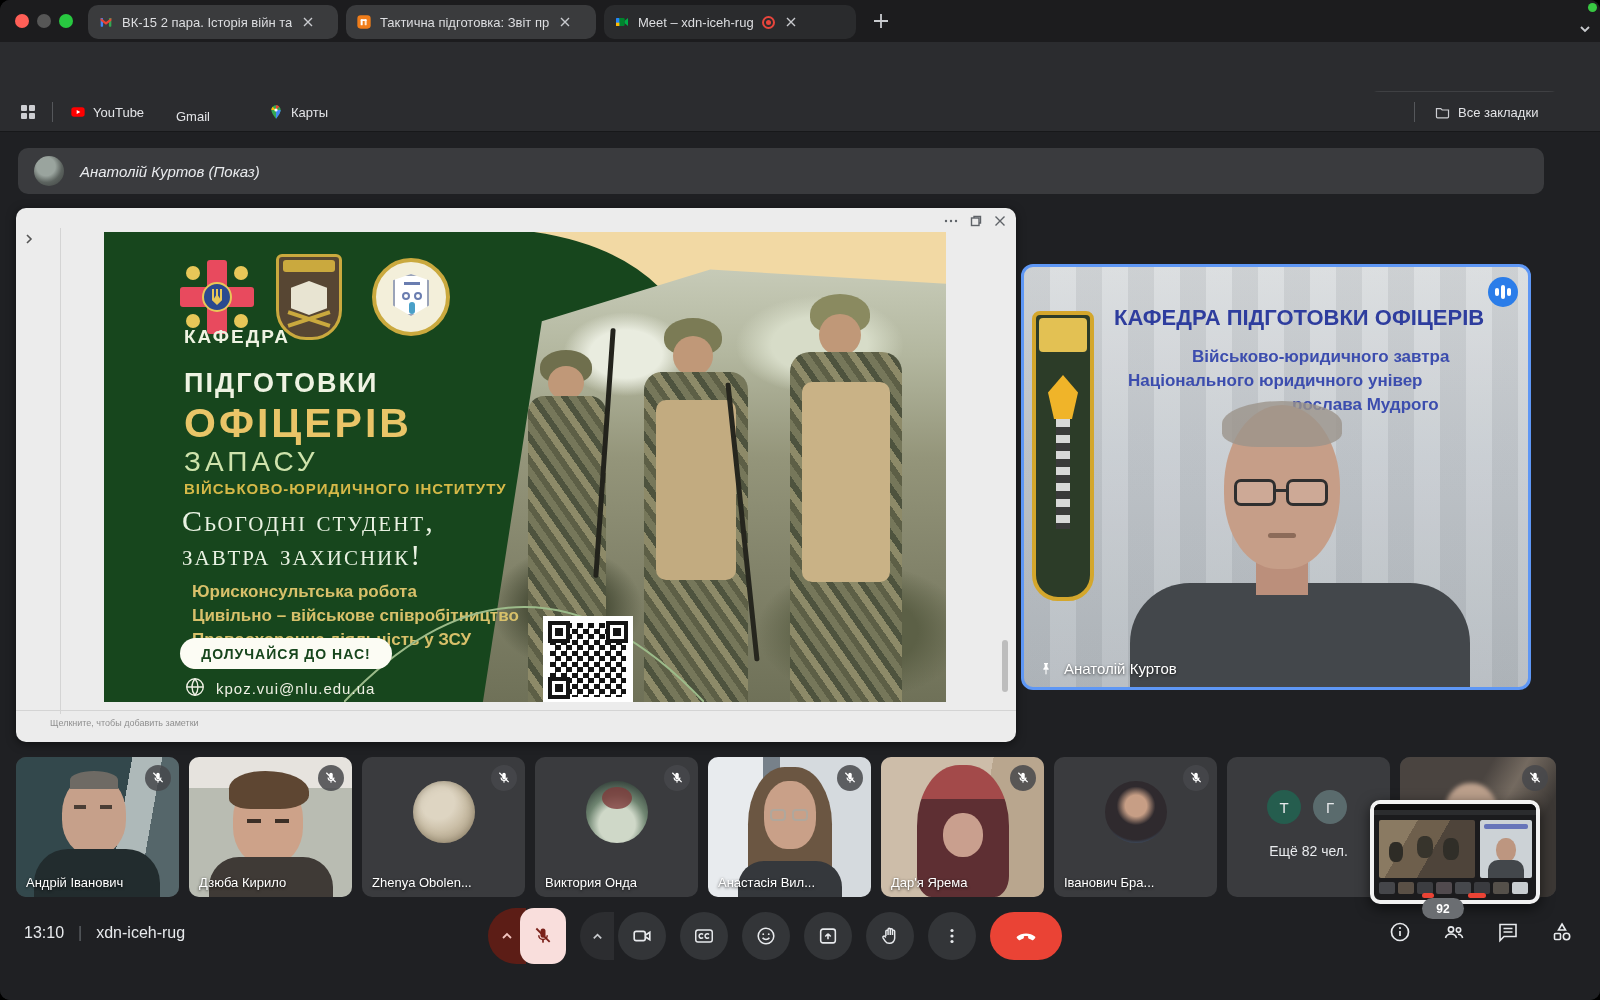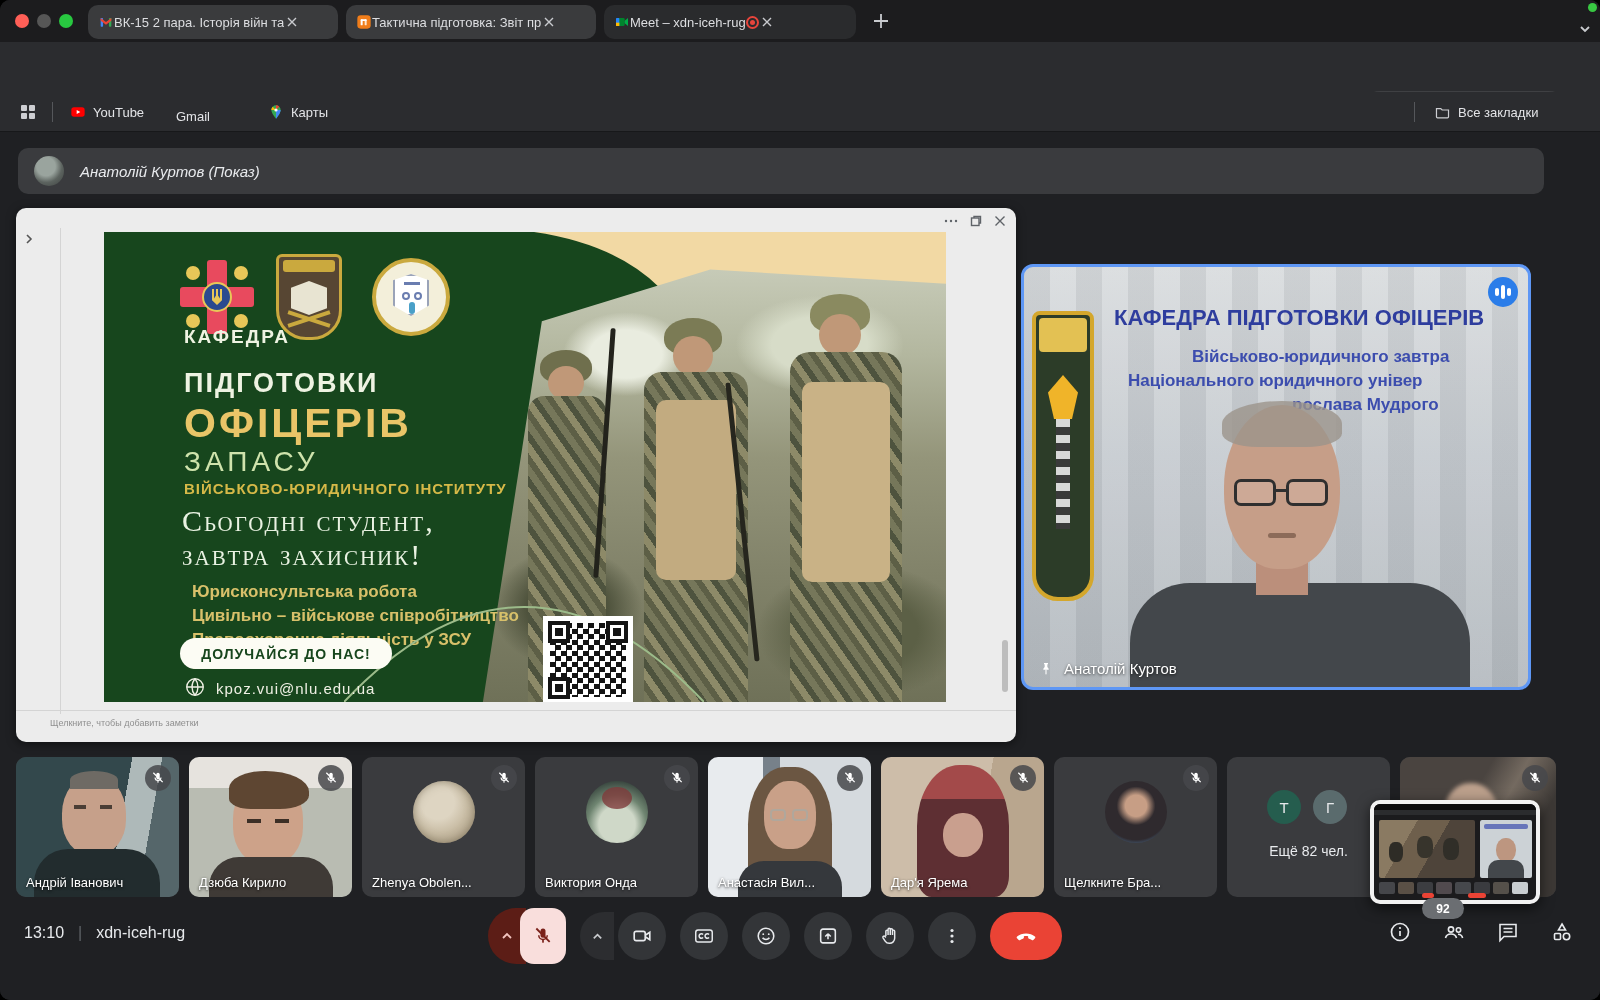--- a/index.html
+++ b/index.html
@@ -4,21 +4,21 @@
 <style>
   html,body{margin:0;padding:0;background:#000;}
   *{box-sizing:border-box;font-family:"Liberation Sans",sans-serif;}
   .screen{position:relative;width:1600px;height:1000px;background:#1f2023;overflow:hidden;border-radius:10px;}
   svg{display:block;}
   .abs{position:absolute;}
 
   
   .tabstrip{position:absolute;left:0;top:0;width:1600px;height:42px;background:#1c1c1e;}
   .light{position:absolute;top:14px;width:14px;height:14px;border-radius:50%;}
-  .tab{position:absolute;top:5px;height:34px;border-radius:10px;display:flex;align-items:center;padding:0 10px;}
+  .tab{position:absolute;top:5px;height:34px;border-radius:10px;display:flex;align-items:center;padding:0 10px;gap:8px;}
   .tab .ttl{font-size:13px;color:#dddee1;white-space:nowrap;overflow:hidden;max-width:170px;}
   .tab-inactive{background:#3a3b3d;}
   .tab-active{background:#2a2b2d;}
   .favicon{width:16px;height:16px;flex:0 0 16px;}
   .tabx{width:16px;height:16px;display:flex;align-items:center;justify-content:center;border-radius:50%;}
   .rec{width:13px;height:13px;border:2px solid #e8453c;border-radius:50%;display:flex;align-items:center;justify-content:center;}
   .rec i{display:block;width:5px;height:5px;border-radius:50%;background:#e8453c;}
 
   
   .toolbar{position:absolute;left:0;top:42px;width:1600px;height:50px;background:#2b2c2f;}
@@ -577,21 +577,21 @@
       <div class="mute">
           <svg width="14" height="14" viewBox="0 0 24 24">
             <g fill="currentColor">
               <rect x="9" y="3" width="6" height="11" rx="3"></rect>
               <path d="M6 11a6 6 0 0 0 12 0h-1.8a4.2 4.2 0 0 1-8.4 0z"></path>
               <rect x="11" y="16" width="2" height="4"></rect>
             </g>
             <line x1="4" y1="3" x2="20" y2="19" stroke="currentColor" stroke-width="2.2"></line>
           </svg>
         </div>
-      <div class="pname">Щелкните Бра...</div>
+      <div class="pname">Іванович Бра...</div>
     </div>
 
     <div class="tile" style="left:1227px;">
       <div class="initcirc" style="left:40px;background:#255d4e;">Т</div>
       <div class="initcirc" style="left:86px;background:#5a6b6d;">Г</div>
       <div class="more-label">Ещё 82 чел.</div>
     </div>
 
     <div class="tile" style="left:1400px;width:156px;">
       <div class="abs" style="inset:0;background:linear-gradient(120deg,#4a4440 0 40%,#746a60 55%,#3c3835 75%);">

